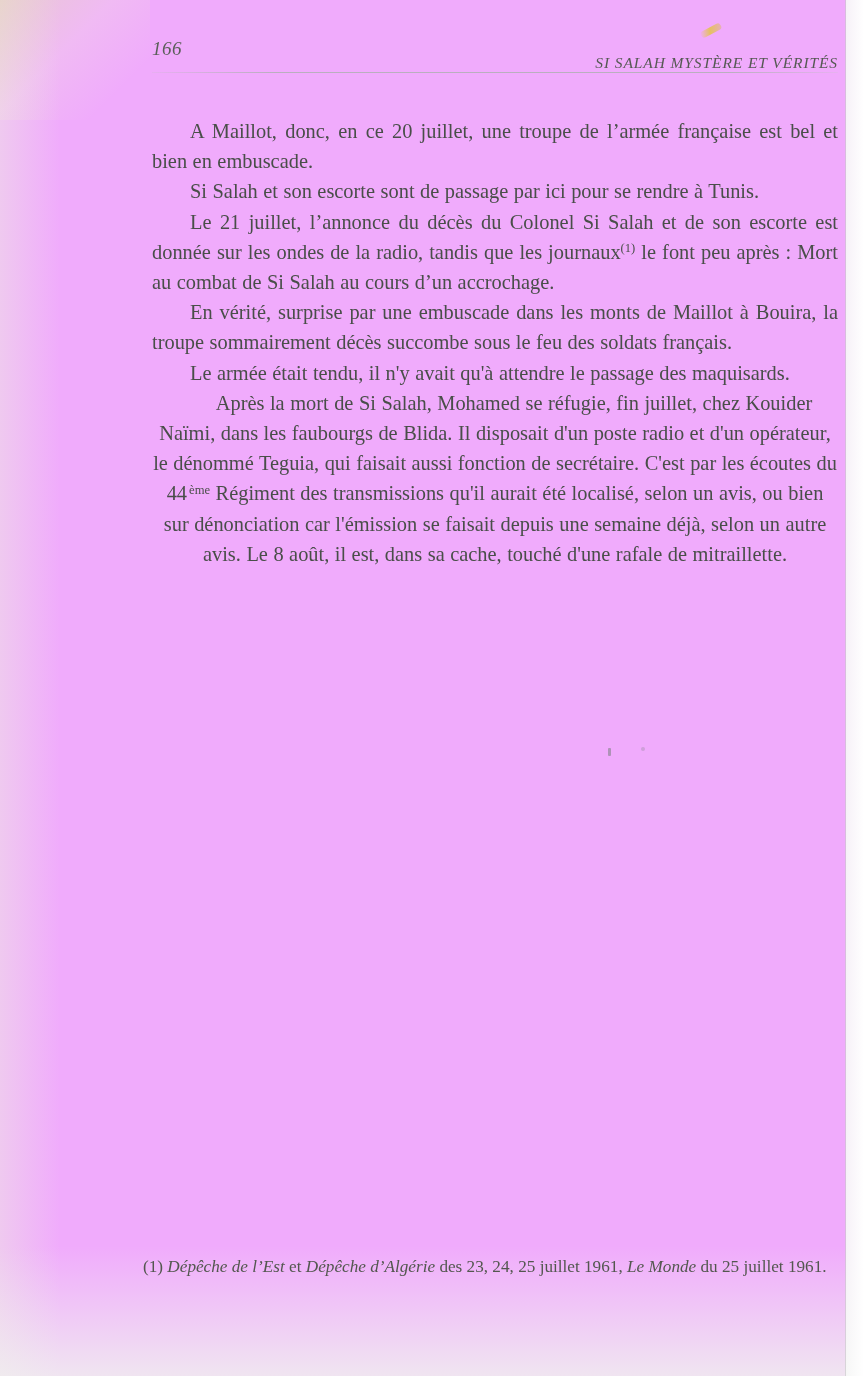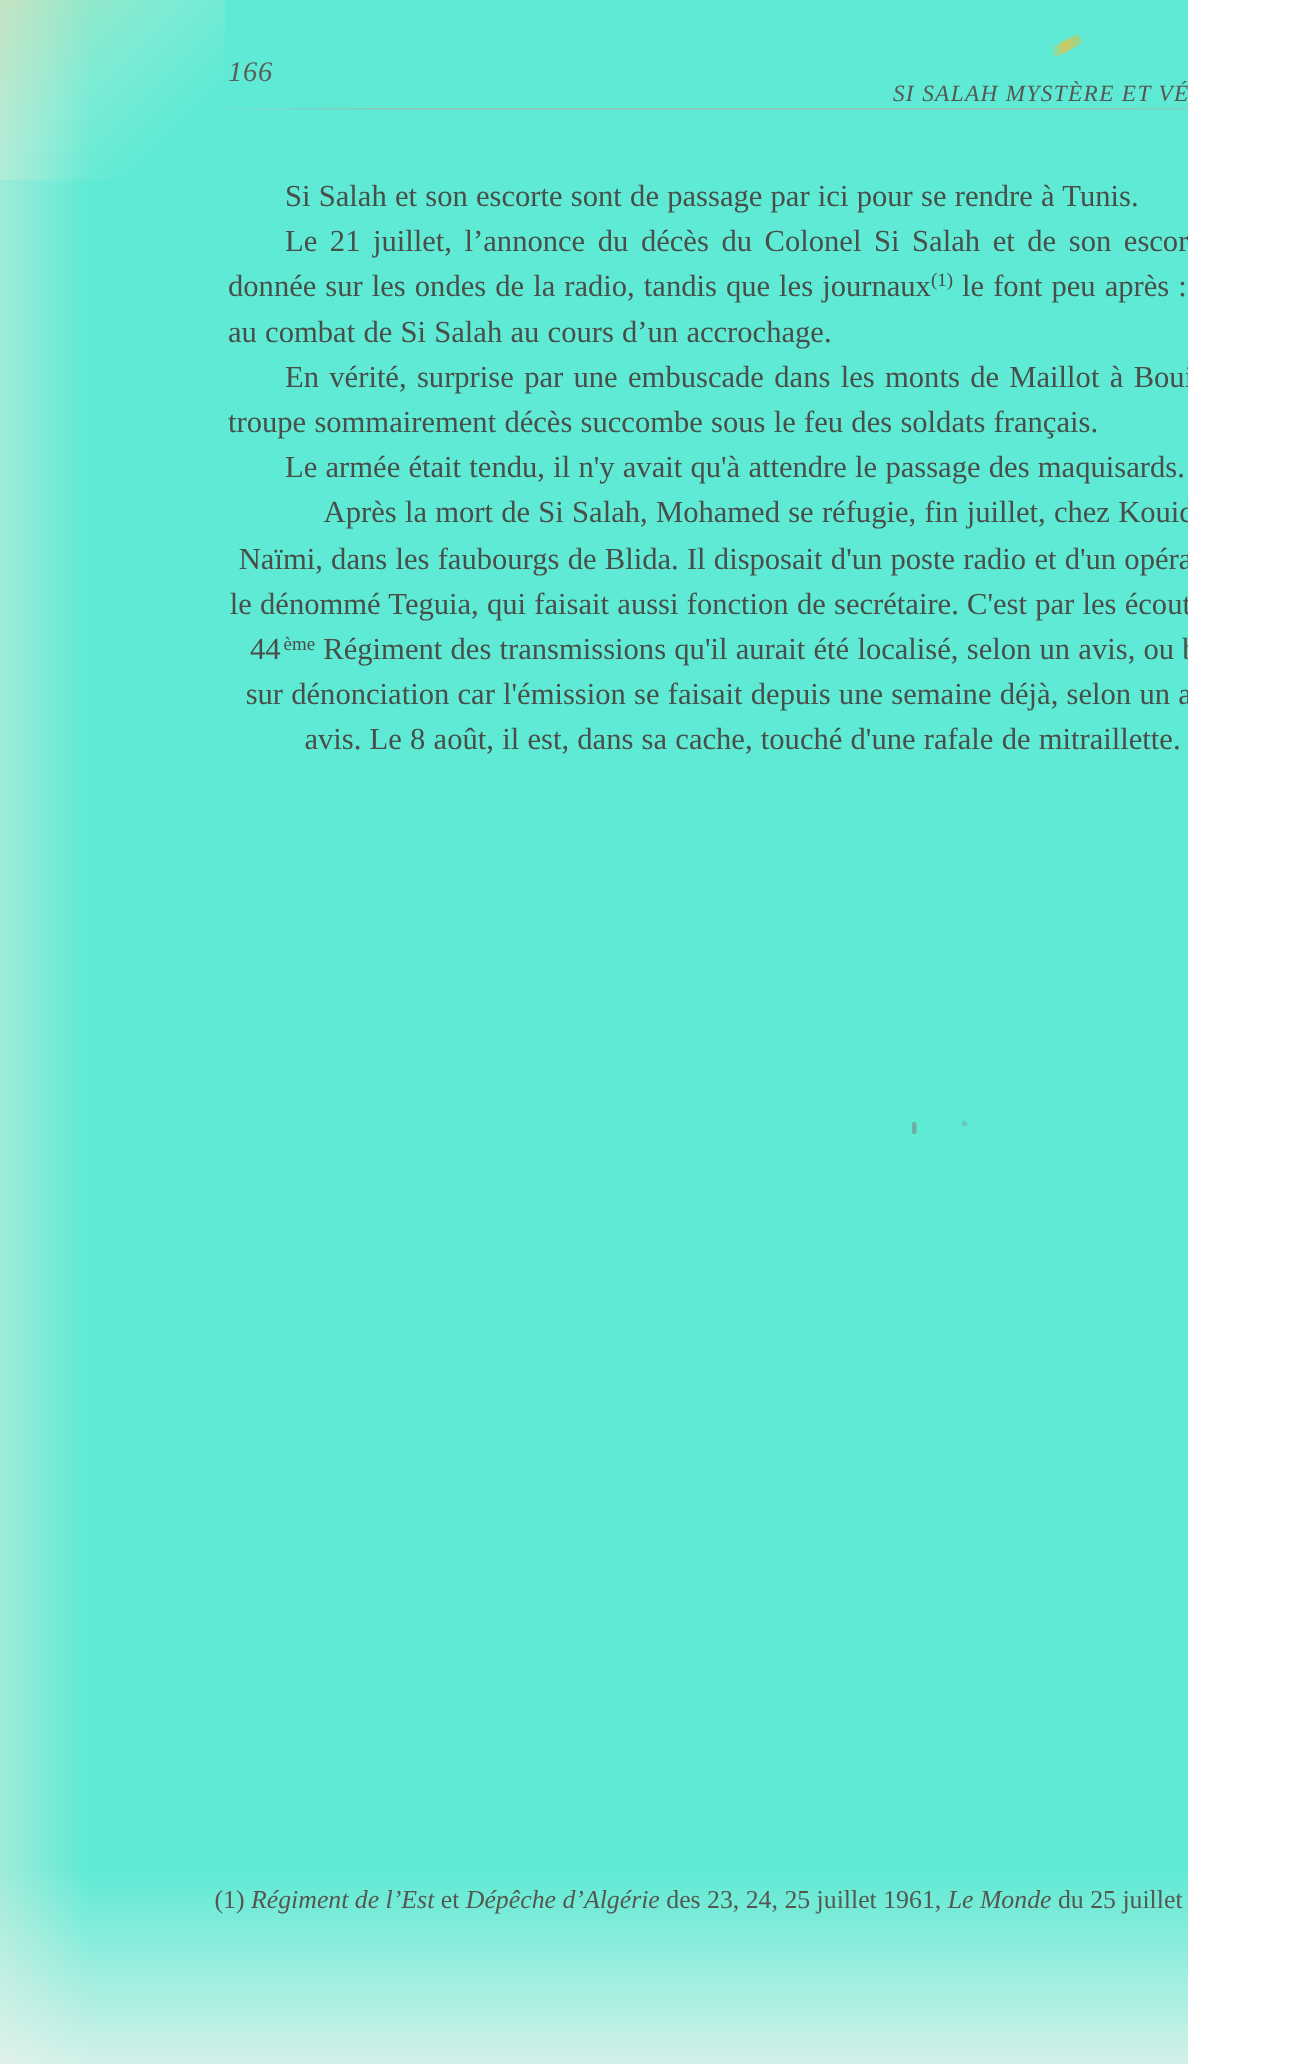--- a/index.html
+++ b/index.html
@@ -3,24 +3,24 @@
 <meta charset="utf-8">
 <style>
   html, body {
     margin: 0;
     padding: 0;
     background: #ffffff;
   }
 
   #page {
     position: relative;
-    width: 792px;
+    width: 864px;
     height: 1376px;
     overflow: hidden;
-    background: #5eead4;
+    background: #f0abfc;
     font-family: "Liberation Serif", "DejaVu Serif", serif;
     color: #4a4f4a;
   }
 
   
   .tint-topleft {
     position: absolute;
     left: 0; top: 0;
     width: 150px; height: 120px;
     background: linear-gradient(135deg, rgba(226,222,176,0.55) 0%, rgba(241,240,214,0.22) 42%, rgba(252,253,251,0) 78%);
@@ -167,34 +167,35 @@
 
   <div class="running-head">
     <span class="folio">166</span>
     <span class="head-title">SI SALAH MYSTÈRE ET VÉRITÉS</span>
   </div>
   <div class="head-rule"></div>
 
   <div class="body-block">
 
 
+    <p>A Maillot, donc, en ce 20 juillet, une troupe de l’armée française est bel et bien en embuscade.</p>
 
     <p>Si Salah et son escorte sont de passage par ici pour se rendre à Tunis.</p>
 
     <p><span>Le 21 juillet, l’annonce du décès du Colonel Si Salah et de son escorte est donnée sur les ondes de la radio, tandis que les journaux</span><sup>(1)</sup><span> le font peu après : Mort au combat de Si Salah au cours d’un accrochage.</span></p>
 
     <p>En vérité, surprise par une embuscade dans les monts de Maillot à Bouira, la troupe sommairement décès succombe sous le feu des soldats français.</p>
 
     <p>Le armée était tendu, il n'y avait qu'à attendre le passage des maquisards.</p>
 
     <p class="tail"><span>Après la mort de Si Salah, Mohamed se réfugie, fin juillet, chez Kouider Naïmi, dans les faubourgs de Blida. Il disposait d'un poste radio et d'un opérateur, le dénommé Teguia, qui faisait aussi fonction de secrétaire. C'est par les écoutes du 44</span><span class="sup-spaced">ème</span><span> Régiment des transmissions qu'il aurait été localisé, selon un avis, ou bien sur dénonciation car l'émission se faisait depuis une semaine déjà, selon un autre avis. Le 8 août, il est, dans sa cache,  touché d'une rafale de mitraillette.</span></p>
 
   </div>
 
   <div class="speck speck-a"></div>
   <div class="speck speck-b"></div>
 
-  <div class="footnote"><span>(1)</span> <i>Régiment de l’Est</i><span> et </span><i>Dépêche d’Algérie</i><span> des 23, 24, 25 juillet 1961, </span><i>Le Monde</i><span> du 25 juillet 1961.</span></div>
+  <div class="footnote"><span>(1)</span> <i>Dépêche de l’Est</i><span> et </span><i>Dépêche d’Algérie</i><span> des 23, 24, 25 juillet 1961, </span><i>Le Monde</i><span> du 25 juillet 1961.</span></div>
 
   <div class="page-edge-right"></div>
   <div class="page-edge-right2"></div>
 
 </div>
 
 </body></html>

